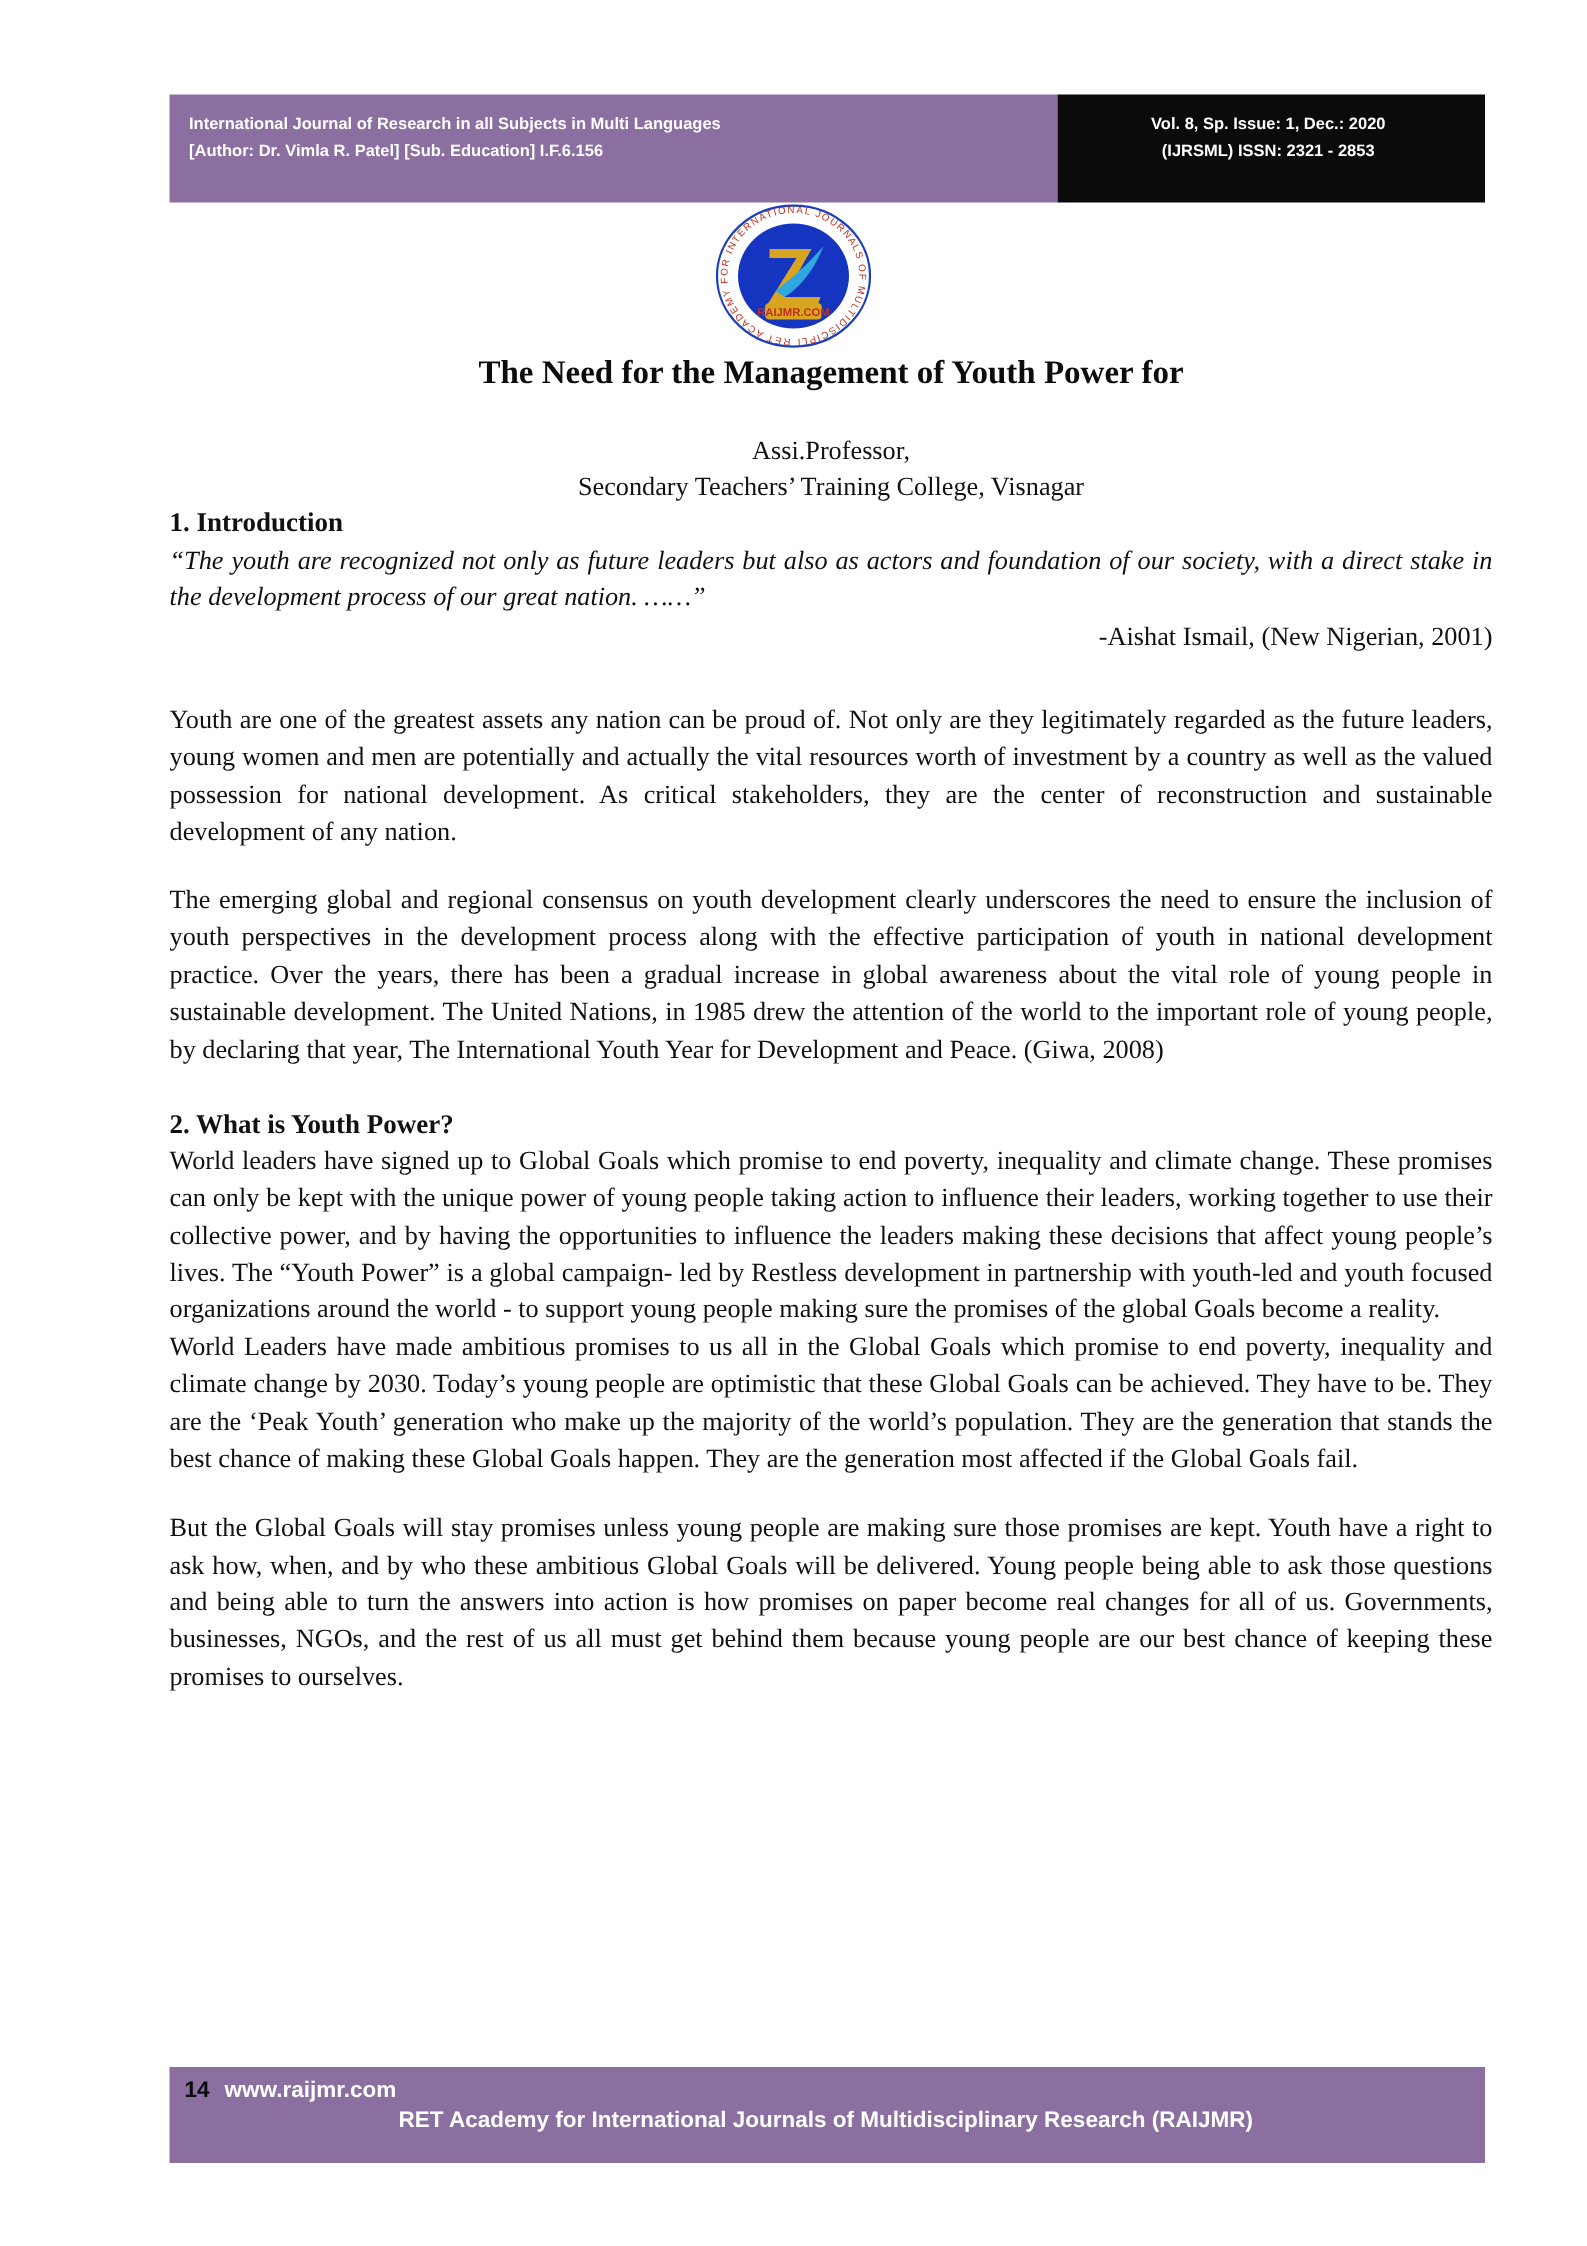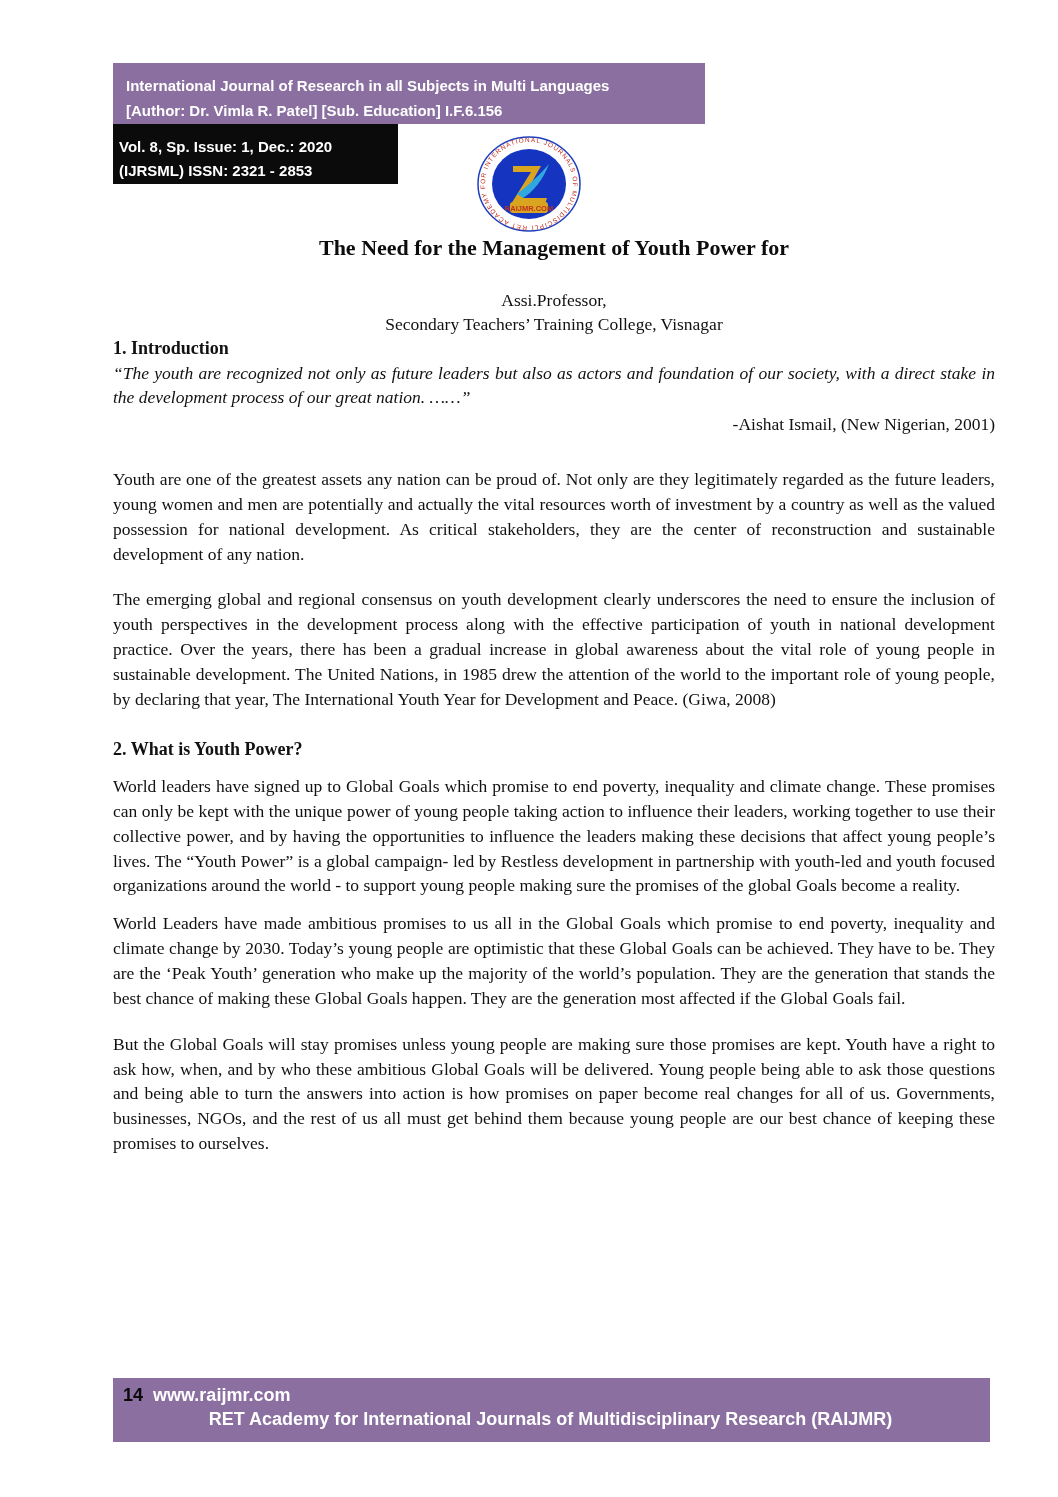--- a/index.html
+++ b/index.html
@@ -14,35 +14,34 @@
     overflow: hidden;
   }
   
   .header {
     position: absolute;
     left: 113px; top: 63px;
     width: 877px; height: 72px;
     display: flex;
     font-family: "Liberation Sans", sans-serif;
     font-weight: bold;
-    font-size: 15px;
-    flex-direction: column;
+    font-size: 11px;
   }
   .header-left {
     width: 592px; height: 100%;
     background: #8a6fa0;
     color: #ffffff;
     padding: 11px 10px 0 13px;
     line-height: 1.65;
   }
   .header-right {
     width: 285px; height: 100%;
     background: #0b0b0b;
     color: #ffffff;
-    text-align: left;
+    text-align: center;
     padding: 11px 10px 0 6px;
     line-height: 1.65;
   }
   
   .logo-wrap {
     position: absolute;
     left: 0; top: 136px;
     width: 1058px;
     display: flex;
     justify-content: center;
@@ -85,31 +84,31 @@
     text-align: right;
     line-height: 1.42;
     margin-top: 2px;
   }
   .para {
     font-size: 17.5px;
     line-height: 1.42;
     text-align: justify;
     margin-top: 21px;
   }
-  .para.first { margin-top: 13px; }
+  .para.first { margin-top: 0; }
   
   .footer {
     position: absolute;
     left: 113px; top: 1378px;
     width: 877px; height: 64px;
     background: #8a6fa0;
     color: #ffffff;
     font-family: "Liberation Sans", sans-serif;
     font-weight: bold;
-    font-size: 18px;
+    font-size: 15px;
     padding: 7px 12px 0 10px;
   }
   .footer-row1 {
     display: flex;
     align-items: baseline;
   }
   .footer-page-num { color: #0b0b0b; margin-right: 10px; }
   .footer-journal-label { flex: 1; }
   .footer-site { text-align: right; }
   .footer-row2 {

